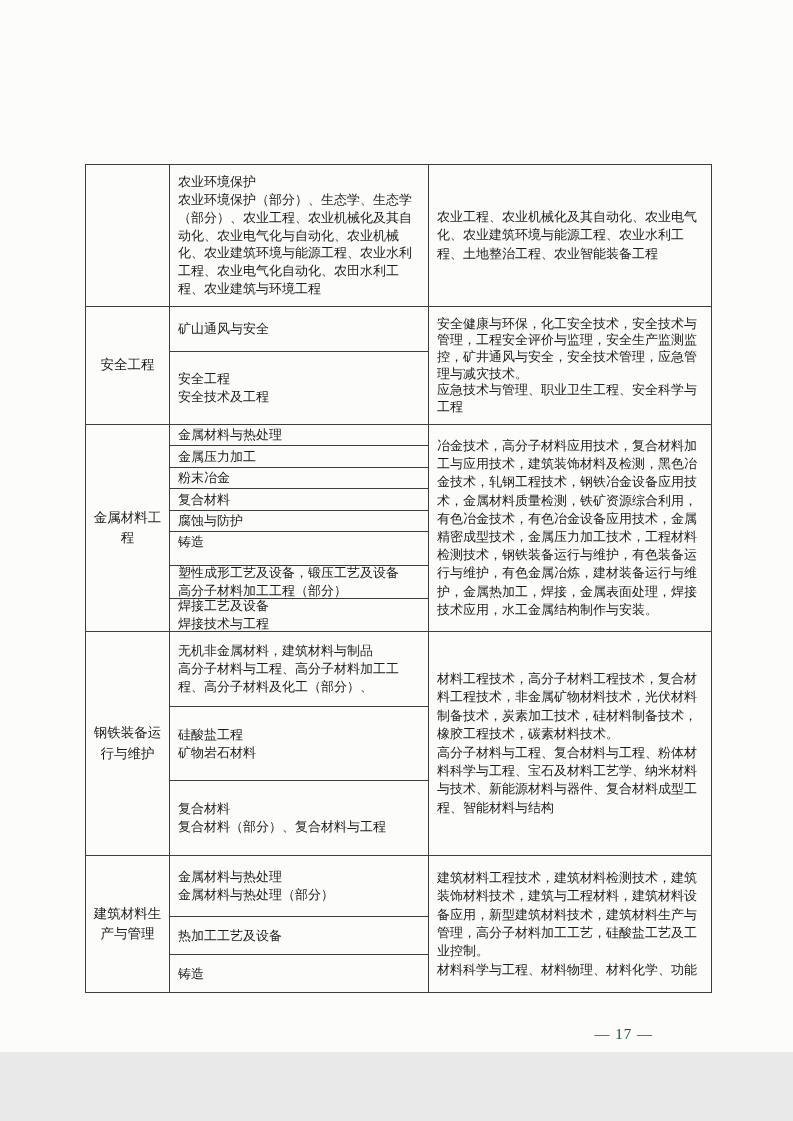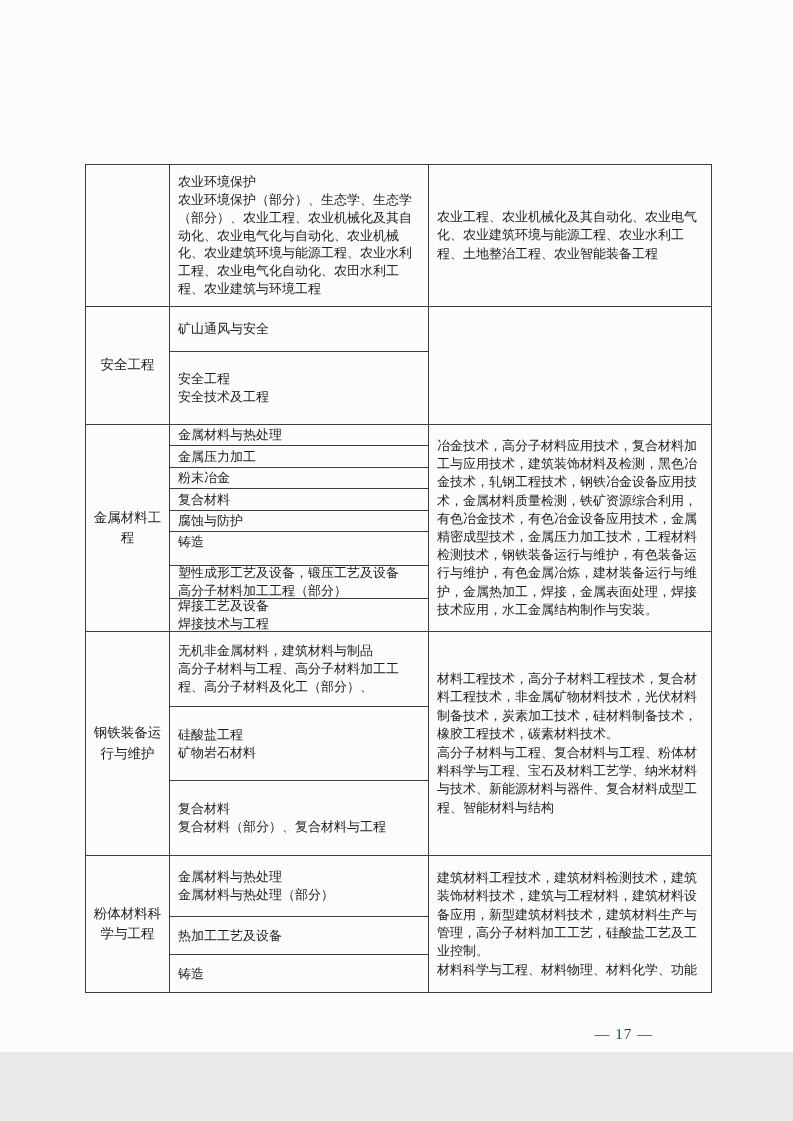--- a/index.html
+++ b/index.html
@@ -93,20 +93,24 @@
         <div class="cat">安全工程</div>
         <div class="mid">
           <div class="mcell" style="flex-grow: 1.4;">
             <div>矿山通风与安全</div>
           </div>
           <div class="mcell" style="flex-grow: 2.4;">
             <div>安全工程</div>
             <div>安全技术及工程</div>
           </div>
         </div>
+        <div class="rgt">
+          <div>安全健康与环保，化工安全技术，安全技术与管理，工程安全评价与监理，安全生产监测监控，矿井通风与安全，安全技术管理，应急管理与减灾技术。</div>
+          <div>应急技术与管理、职业卫生工程、安全科学与工程</div>
+        </div>
       </div>
       <div class="trow">
         <div class="cat">金属材料工程</div>
         <div class="mid">
           <div class="mcell" style="flex-grow: 1.4;">
             <div>金属材料与热处理</div>
           </div>
           <div class="mcell" style="flex-grow: 1.4;">
             <div>金属压力加工</div>
           </div>
@@ -150,21 +154,21 @@
             <div>复合材料</div>
             <div>复合材料（部分）、复合材料与工程</div>
           </div>
         </div>
         <div class="rgt">
           <div>材料工程技术，高分子材料工程技术，复合材料工程技术，非金属矿物材料技术，光伏材料制备技术，炭素加工技术，硅材料制备技术，橡胶工程技术，碳素材料技术。</div>
           <div>高分子材料与工程、复合材料与工程、粉体材料科学与工程、宝石及材料工艺学、纳米材料与技术、新能源材料与器件、复合材料成型工程、智能材料与结构</div>
         </div>
       </div>
       <div class="trow">
-        <div class="cat">粉体材料科学与工程</div>
+        <div class="cat">建筑材料生产与管理</div>
         <div class="mid">
           <div class="mcell" style="flex-grow: 2.4;">
             <div>金属材料与热处理</div>
             <div>金属材料与热处理（部分）</div>
           </div>
           <div class="mcell" style="flex-grow: 1.4;">
             <div>热加工工艺及设备</div>
           </div>
           <div class="mcell" style="flex-grow: 1.4;">
             <div>铸造</div>

